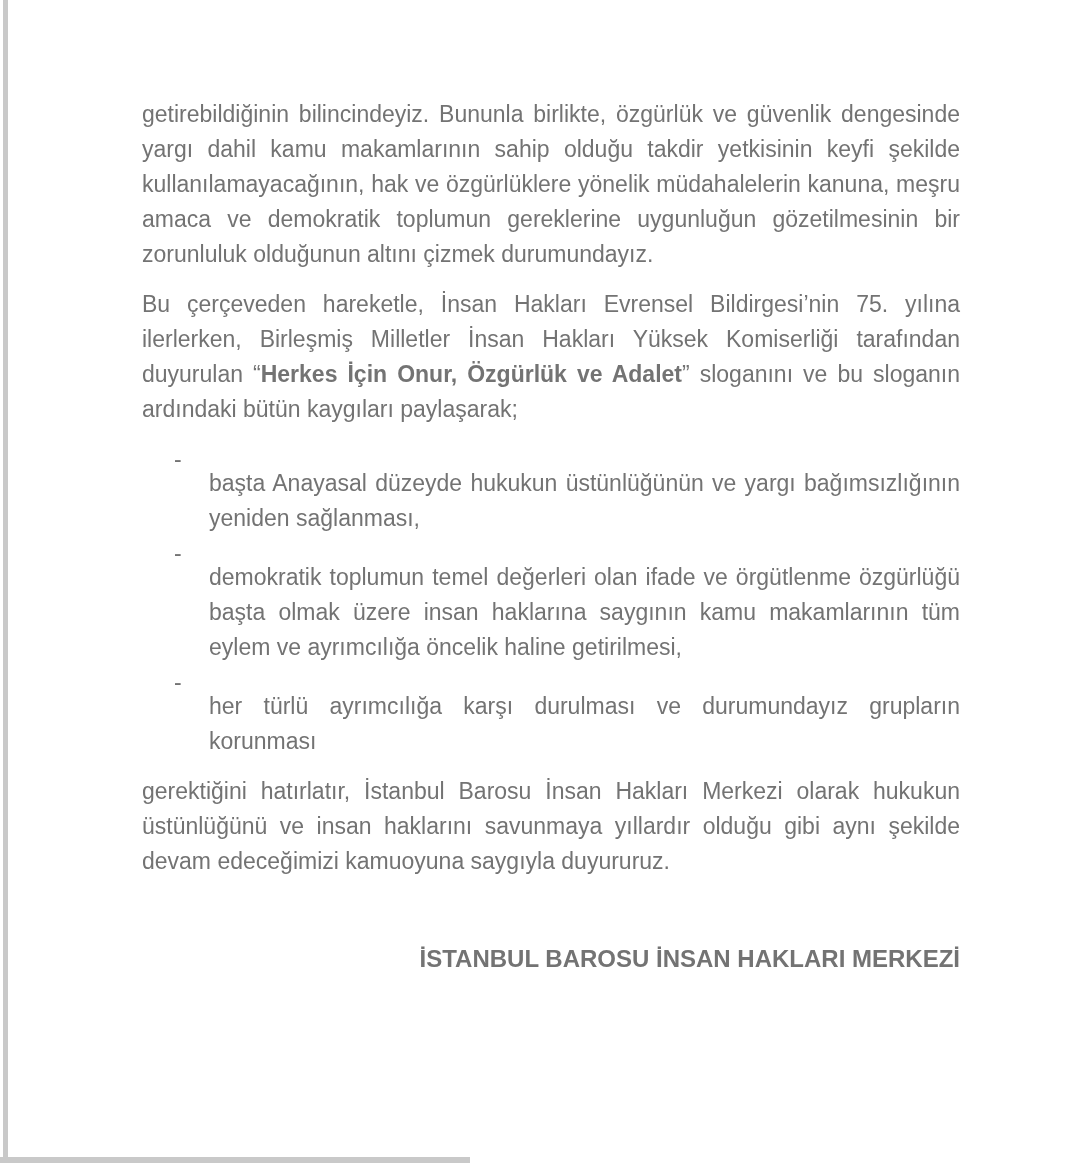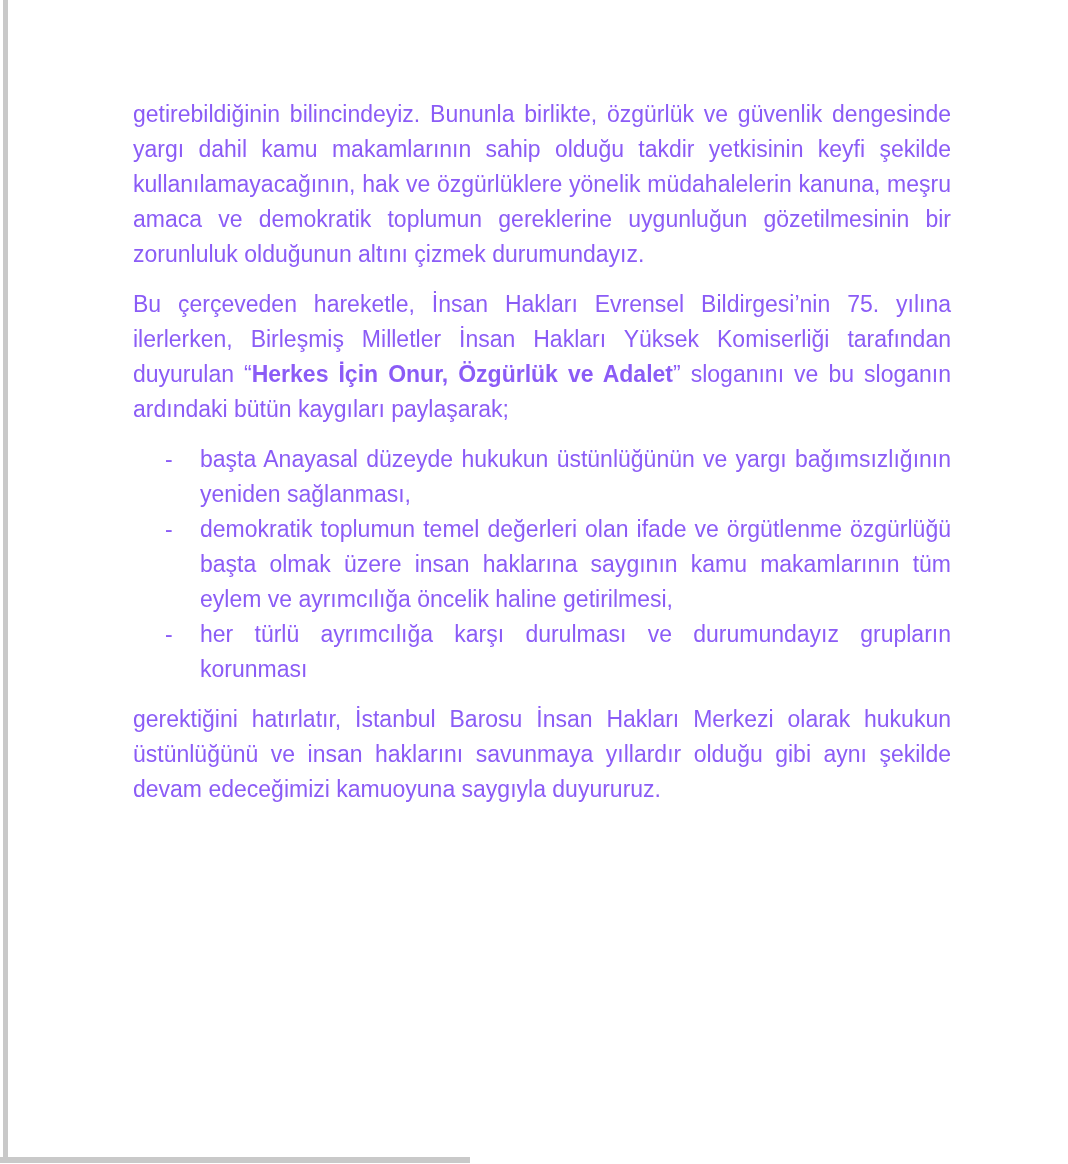--- a/index.html
+++ b/index.html
@@ -28,24 +28,24 @@
   .edge-bottom {
     position: absolute;
     left: 0;
     top: 1157px;
     width: 470px;
     height: 6px;
     background: #c9c9c9;
   }
   .content {
     position: absolute;
-    left: 133px;
+    left: 142px;
     top: 97px;
     width: 818px;
-    color: #8b5cf6;
+    color: #737373;
     font-size: 23px;
     line-height: 35px;
     text-align: justify;
   }
   .content p {
     margin: 0 0 15px 0;
   }
   .doc-list {
     list-style: none;
     margin: 0 0 15px 0;
@@ -55,20 +55,21 @@
     display: flex;
     align-items: flex-start;
   }
   .doc-list .marker {
     width: 35px;
     flex-shrink: 0;
   }
   .doc-list .li-text {
     flex: 1;
     text-align: justify;
+    margin-top: 24px;
   }
   .bold-inline {
     font-weight: bold;
   }
   .signature {
     margin-top: 62px !important;
     text-align: right;
     font-weight: bold;
     font-size: 24px;
   }
@@ -96,15 +97,16 @@
         <span class="li-text">demokratik toplumun temel değerleri olan ifade ve örgütlenme özgürlüğü başta olmak üzere insan haklarına saygının kamu makamlarının tüm eylem ve ayrımcılığa öncelik haline getirilmesi,</span>
       </li>
       <li>
         <span class="marker">-</span>
         <span class="li-text">her türlü ayrımcılığa karşı durulması ve durumundayız grupların korunması</span>
       </li>
     </ul>
 
     <p>gerektiğini hatırlatır, İstanbul Barosu İnsan Hakları Merkezi olarak hukukun üstünlüğünü ve insan haklarını savunmaya yıllardır olduğu gibi aynı şekilde devam edeceğimizi kamuoyuna saygıyla duyururuz.</p>
 
+    <p class="signature">İSTANBUL BAROSU İNSAN HAKLARI MERKEZİ</p>
 
   </div>
 </div>
 
 </body></html>

